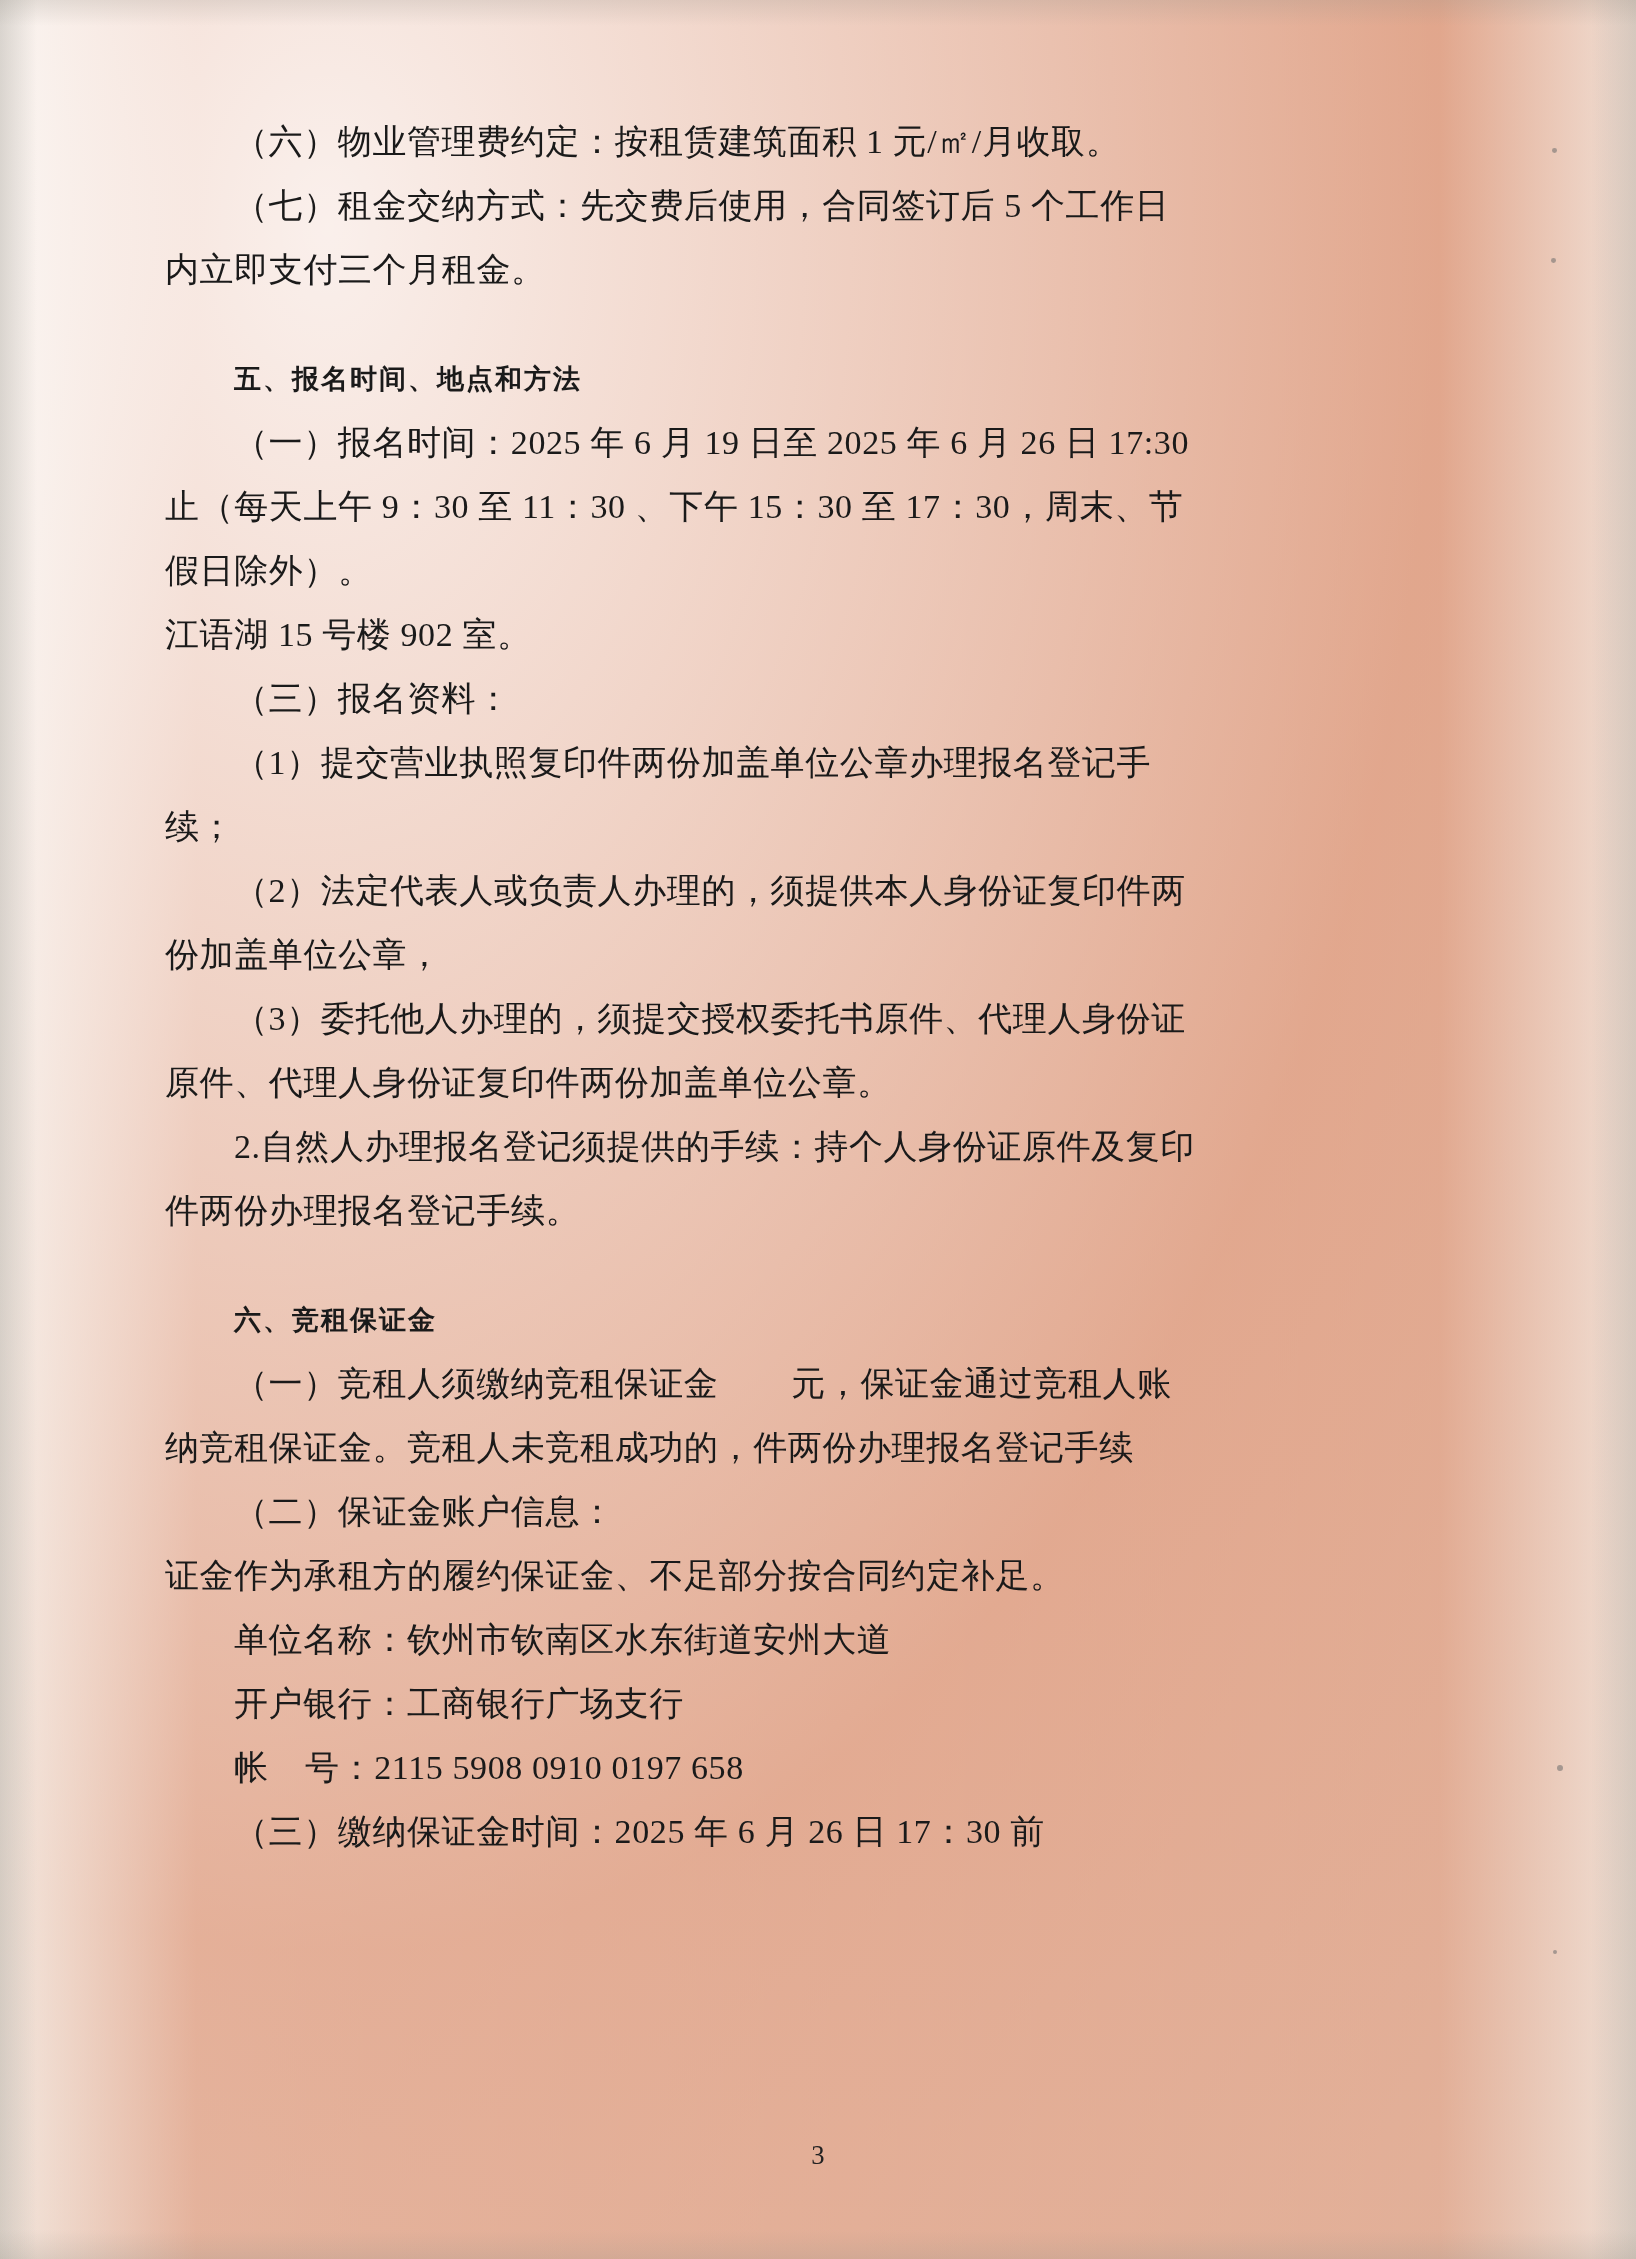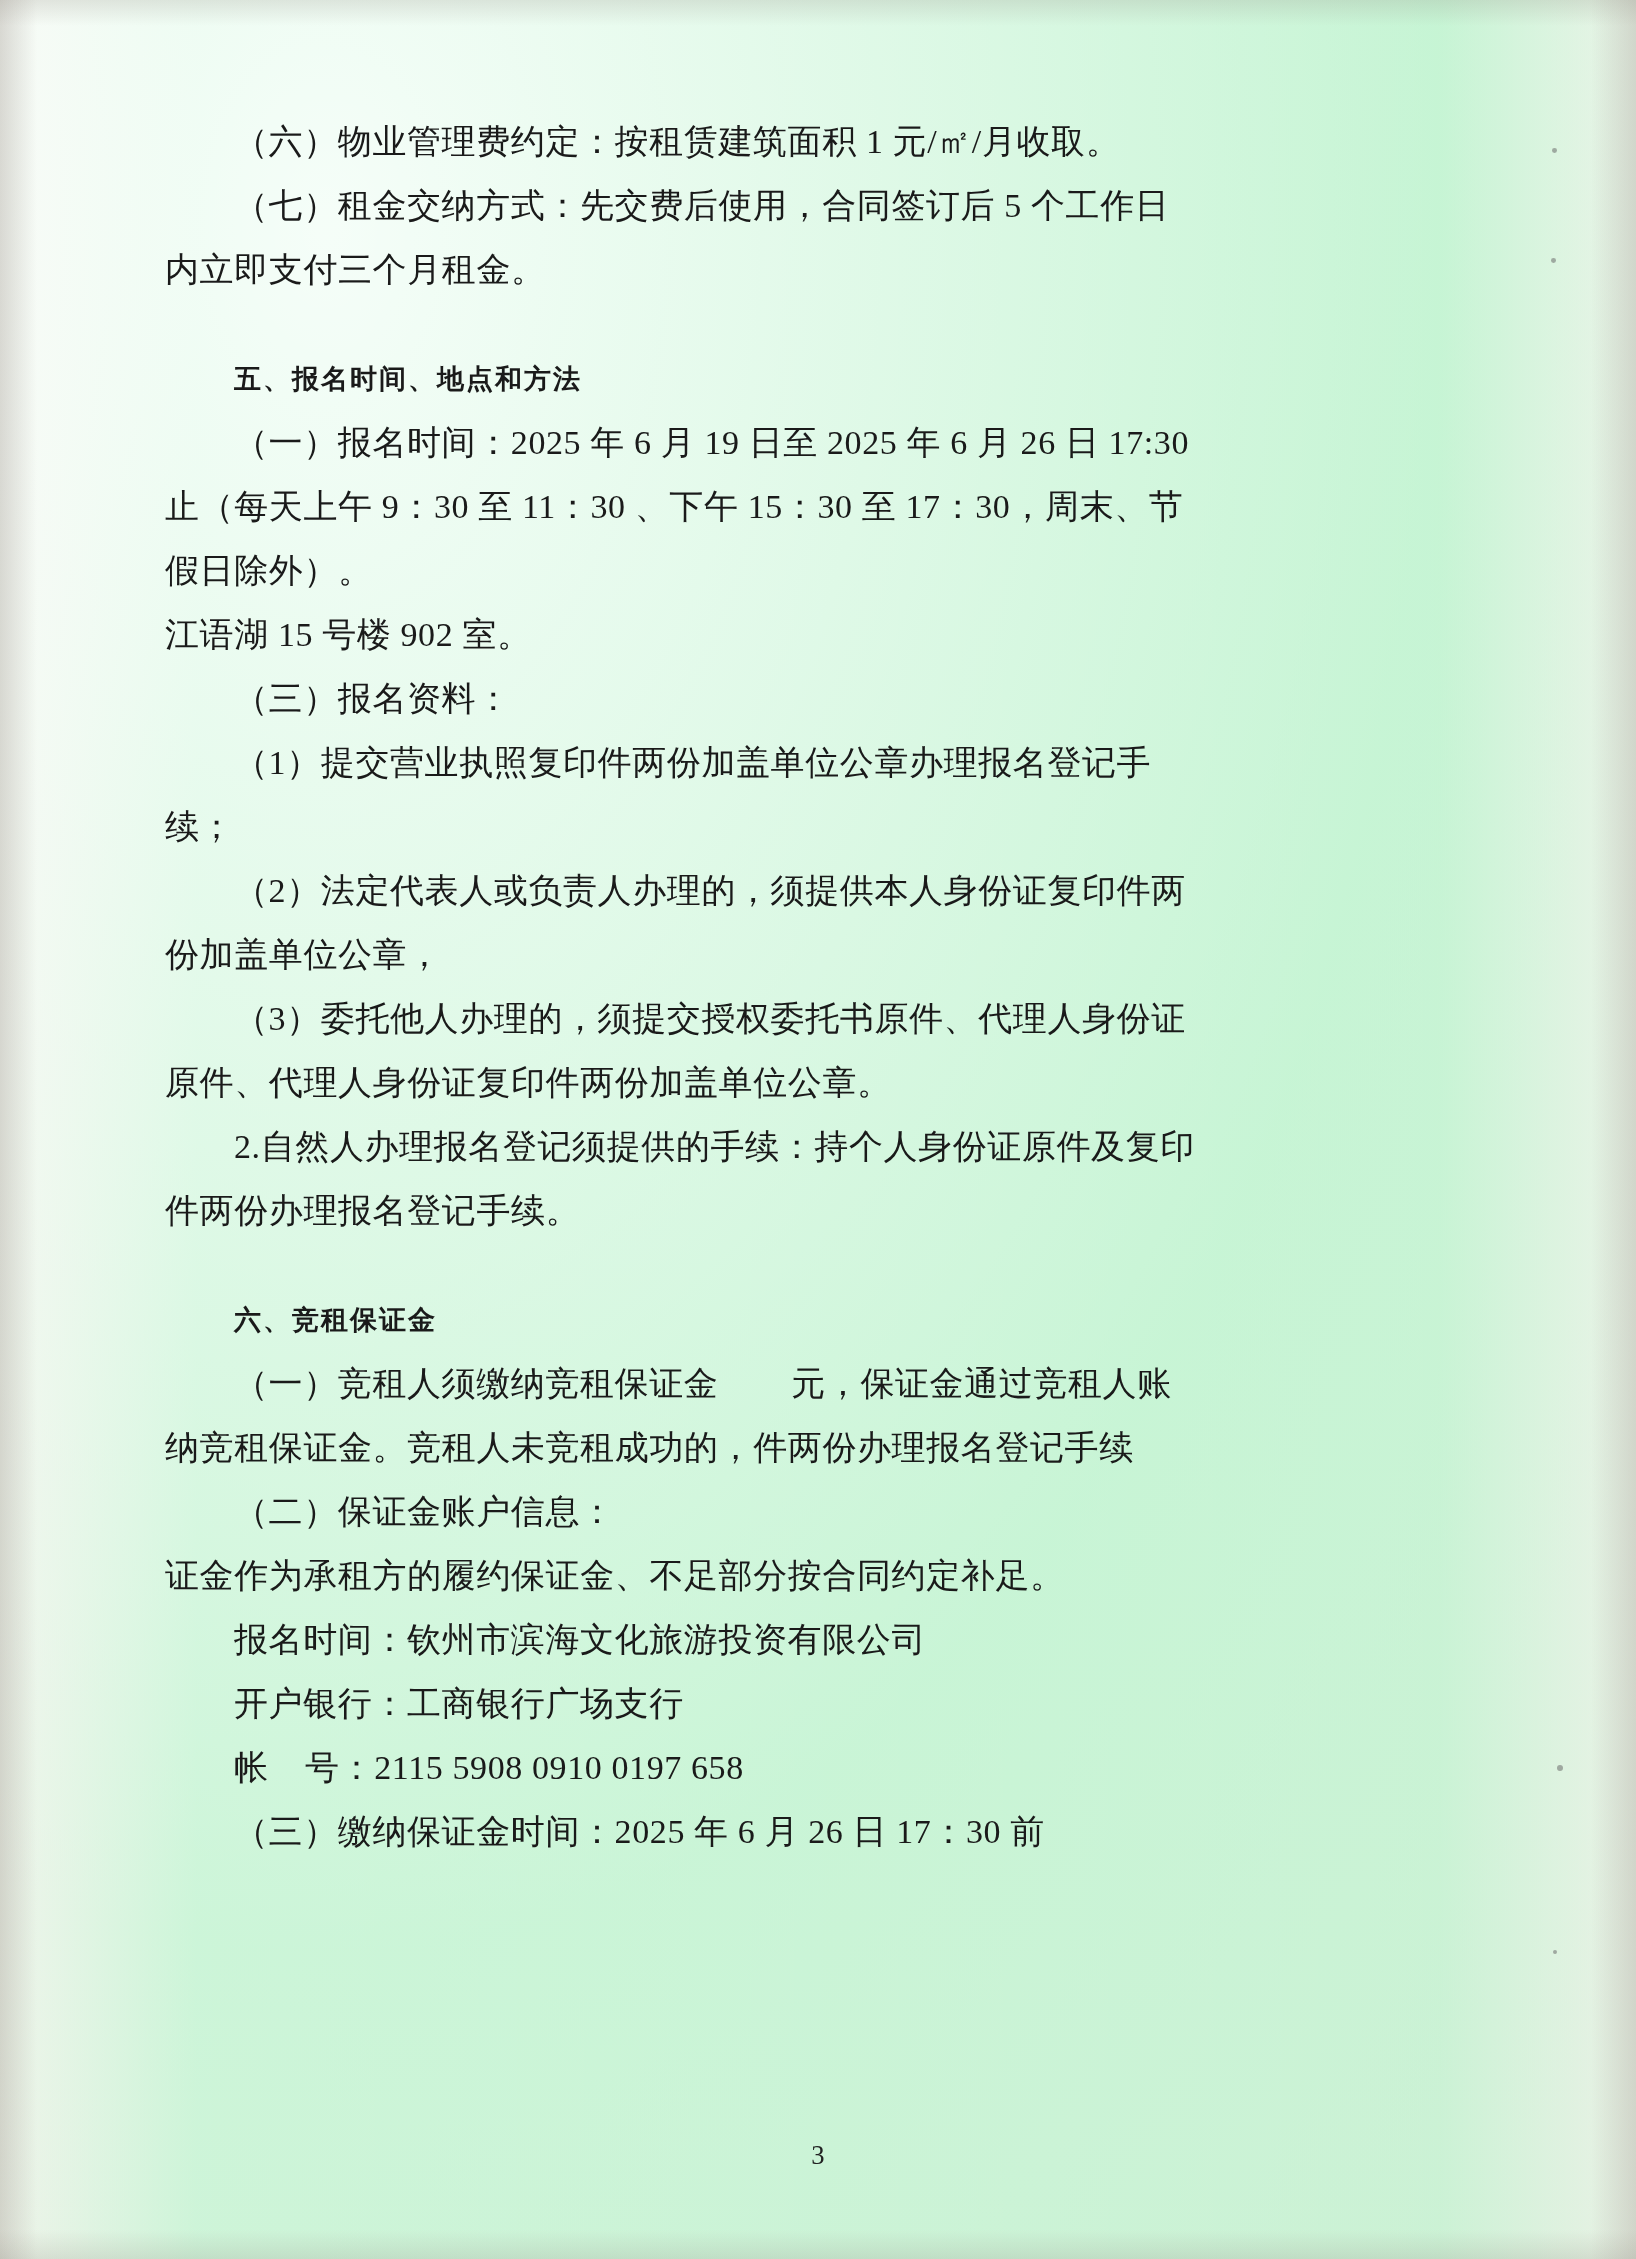--- a/index.html
+++ b/index.html
@@ -4,21 +4,21 @@
 <style>
   html, body {
     margin: 0;
     padding: 0;
     background: #ffffff;
   }
   .page {
     position: relative;
     width: 1636px;
     height: 2260px;
-    background: #86efac;
+    background: #c2410c;
     overflow: hidden;
     font-family: "Liberation Serif", "DejaVu Serif", serif;
     color: #1a1a1a;
   }
   
   .paper-tint {
     position: absolute;
     inset: 0;
     background:
       radial-gradient(ellipse at 20% 10%, rgba(255,255,255,0.9) 0%, rgba(250,248,244,0.5) 60%, rgba(244,241,235,0.6) 100%),
@@ -123,21 +123,21 @@
     <p class="line indent">2.自然人办理报名登记须提供的手续：持个人身份证原件及复印</p>
     <p class="line">件两份办理报名登记手续。</p>
 
     <div class="blockgap"></div>
 
     <p class="line heading">六、竞租保证金</p>
     <p class="line indent">（一）竞租人须缴纳竞租保证金        元，保证金通过竞租人账</p>
     <p class="line">纳竞租保证金。竞租人未竞租成功的，件两份办理报名登记手续</p>
     <p class="line indent">（二）保证金账户信息：</p>
     <p class="line">证金作为承租方的履约保证金、不足部分按合同约定补足。</p>
-    <p class="line indent">报名时间：钦州市滨海文化旅游投资有限公司</p>
+    <p class="line indent">单位名称：钦州市钦南区水东街道安州大道</p>
     <p class="line indent">开户银行：工商银行广场支行</p>
     <p class="line indent">帐    号：2115 5908 0910 0197 658</p>
     <p class="line indent">（三）缴纳保证金时间：2025 年 6 月 26 日 17：30 前</p>
 
   </div>
 
   <div class="pagenum">3</div>
 
   <span class="speck" style="left:1552px; top:148px; width:4.9px; height:4.9px;"></span>
   <span class="speck" style="left:1551px; top:258px; width:4.9px; height:4.9px;"></span>

